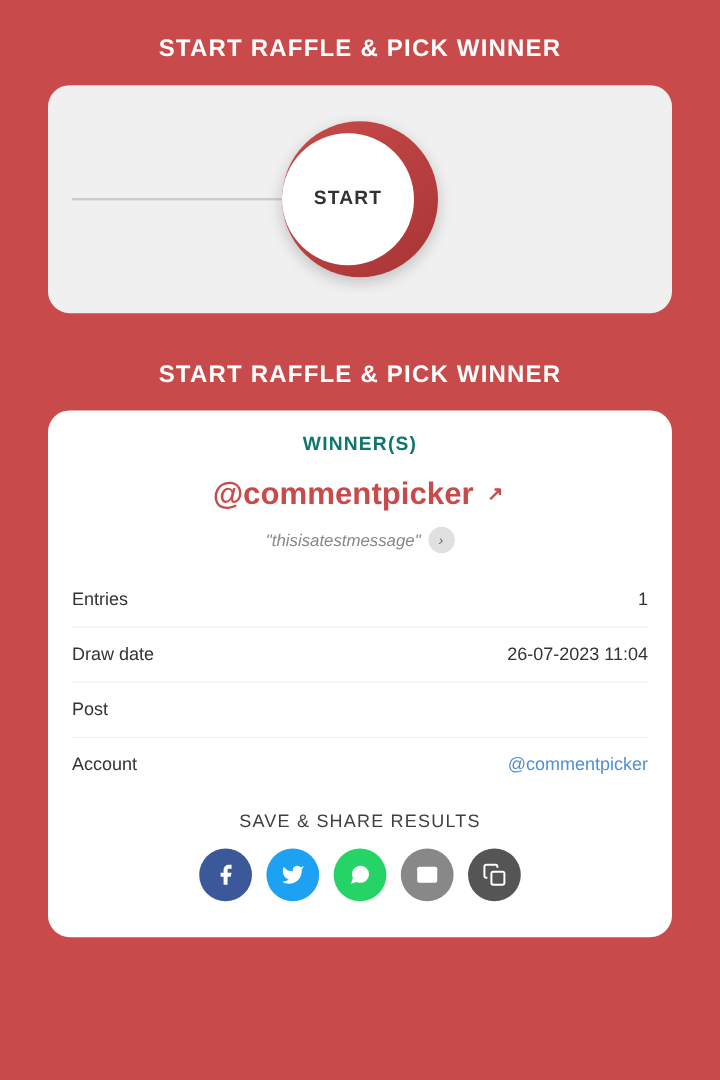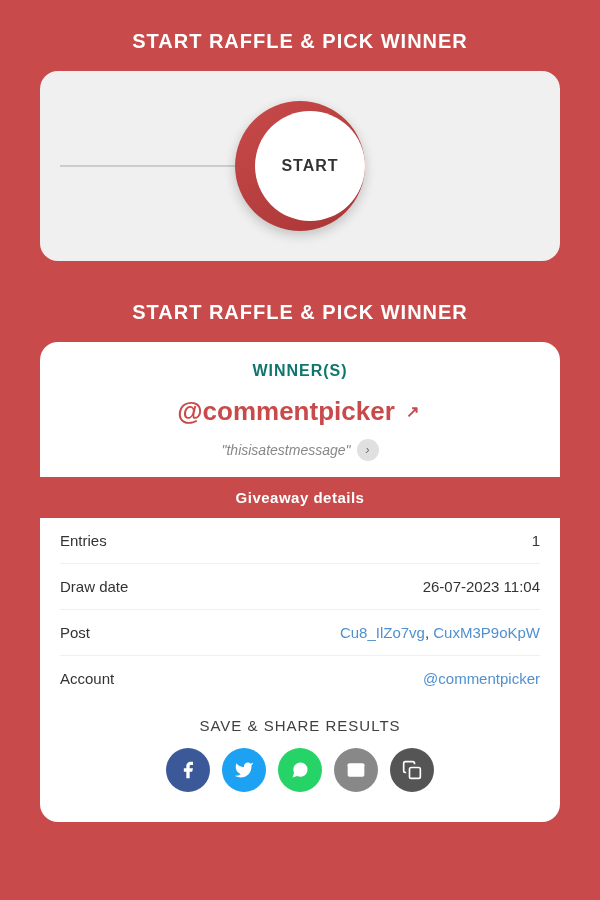--- a/index.html
+++ b/index.html
@@ -48,21 +48,21 @@
       transform: translateY(-50%);
     }
 
     .start-button-outer {
       width: 130px;
       height: 130px;
       border-radius: 50%;
       background: linear-gradient(145deg, #c94a4a, #a83535);
       display: flex;
       align-items: center;
-      justify-content: flex-end;
+      justify-content: flex-start;
       cursor: pointer;
       box-shadow: 0 4px 12px rgba(0,0,0,0.2);
       position: relative;
       z-index: 1;
     }
 
     .start-button-inner {
       width: 110px;
       height: 110px;
       border-radius: 50%;
@@ -253,40 +253,35 @@
     <div class="winner-name">
       <a href="#">@commentpicker</a>
       <span class="external-link-icon">↗</span>
     </div>
 
     <div class="winner-message">
       <span>"thisisatestmessage"</span>
       <span class="message-arrow">›</span>
     </div>
 
-    <div class="giveaway-details-bar">Giveaway details</div>
 
     <div class="details-table">
 
       <div class="details-row">
         <span class="details-label">Entries</span>
         <span class="details-value">1</span>
       </div>
 
       <div class="details-row">
         <span class="details-label">Draw date</span>
         <span class="details-value">26-07-2023 11:04</span>
       </div>
 
       <div class="details-row">
         <span class="details-label">Post</span>
-        <span class="details-value">
-          <a href="#">Cu8_IlZo7vg</a>,
-          <a href="#">CuxM3P9oKpW</a>
-        </span>
       </div>
 
       <div class="details-row">
         <span class="details-label">Account</span>
         <span class="details-value">
           <a href="#">@commentpicker</a>
         </span>
       </div>
 
     </div>

